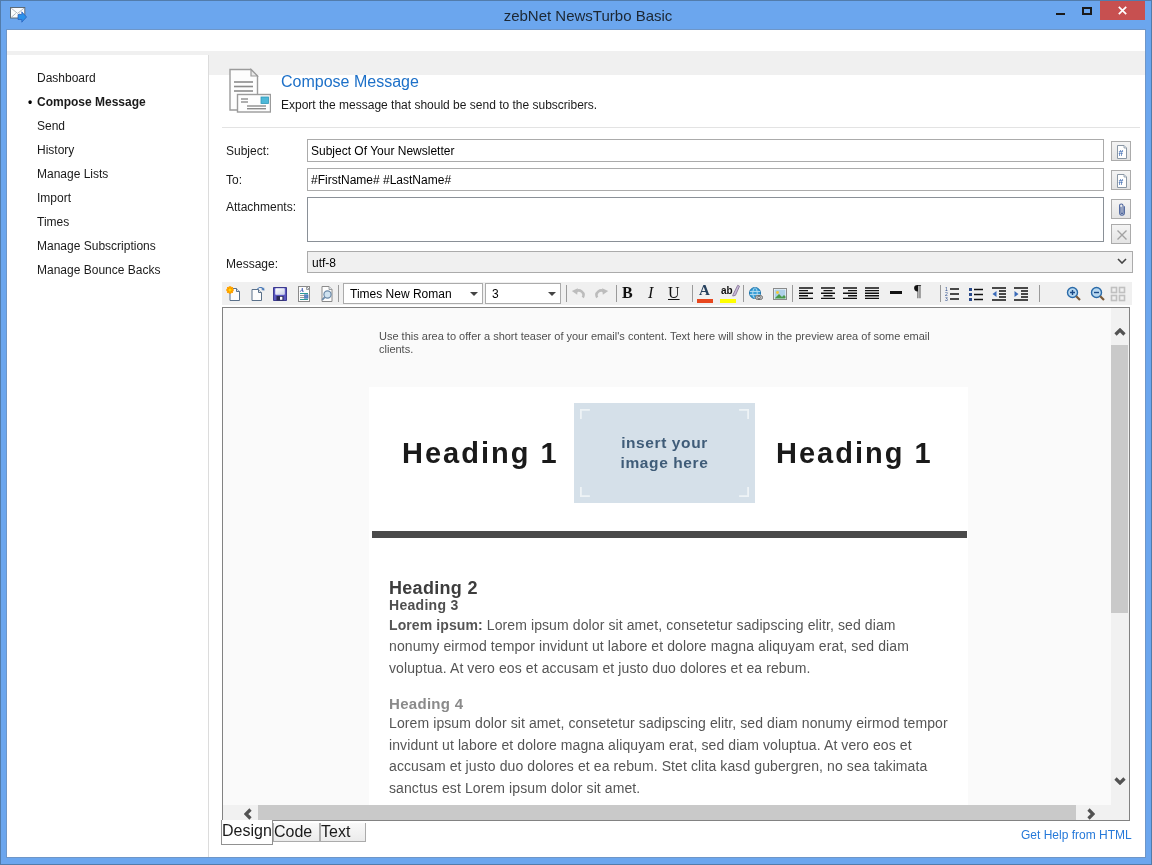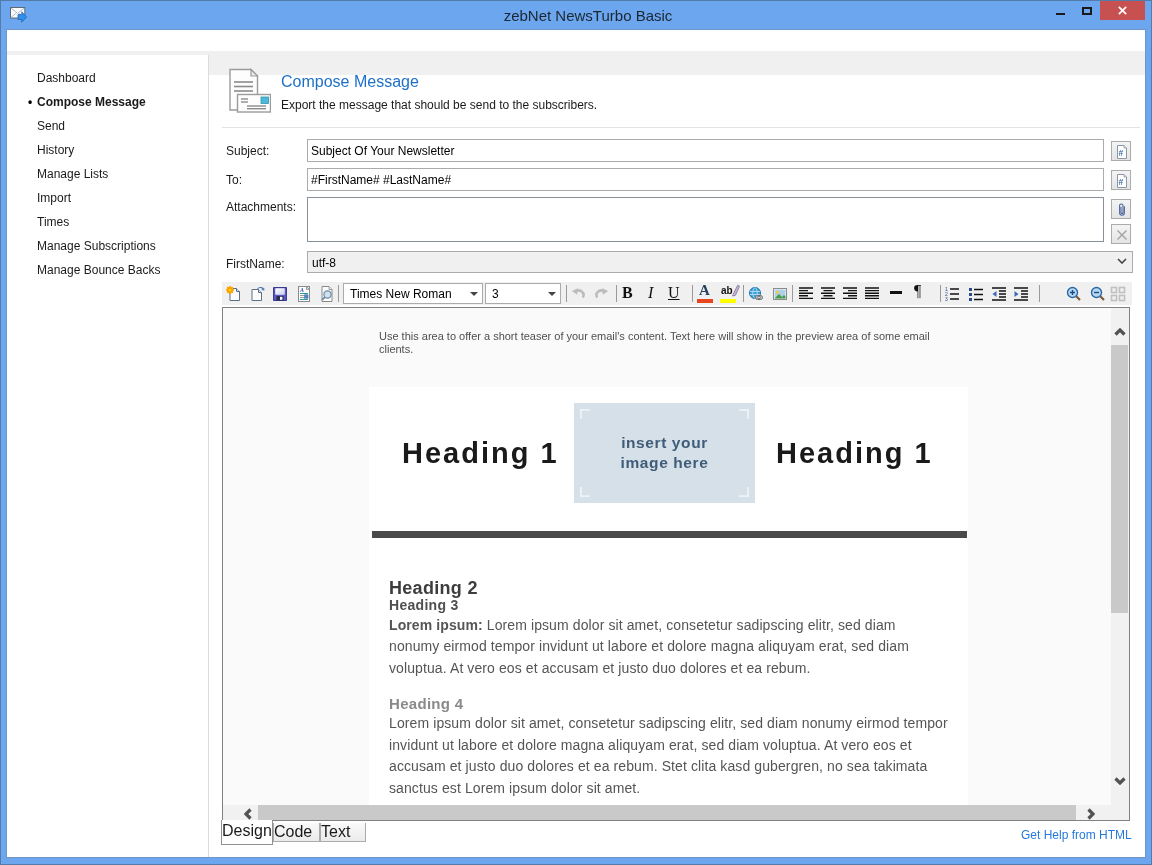--- a/index.html
+++ b/index.html
@@ -131,21 +131,21 @@
   <div class="abs" id="hdr-title">Compose Message</div>
   <div class="abs" id="hdr-sub">Export the message that should be send to the subscribers.</div>
   <div class="abs" id="hdr-sep"></div>
 
   <div class="flabel" style="top:114px">Subject:</div>
   <div class="tbox" style="top:109px;height:23px">Subject Of Your Newsletter</div>
   <div class="flabel" style="top:143px">To:</div>
   <div class="tbox" style="top:138px;height:23px">#FirstName# #LastName#</div>
   <div class="flabel" style="top:170px">Attachments:</div>
   <div class="tbox" style="top:167px;height:45px;border-color:#8a9097"></div>
-  <div class="flabel" style="top:227px">FirstName:</div>
+  <div class="flabel" style="top:227px">Message:</div>
   <div class="abs" id="encoding">utf-8</div>
   <svg class="abs" id="enc-arr" width="10" height="6" viewBox="0 0 10 6">
       <path d="M1 1 L5 5 L9 1" stroke="#444" stroke-width="1.6" fill="none"></path>
     </svg>
 
   <div class="sbtn" style="top:111px">
       <svg width="16" height="16" viewBox="0 0 16 16">
         <path d="M3.5 1.5 H10 L12.5 4 V14.5 H3.5 Z" fill="#fff" stroke="#8a97a5"></path>
         <path d="M10 1.5 L10 4 L12.5 4" fill="#dde6ee" stroke="#8a97a5" stroke-width="0.8"></path>
         <text x="4.6" y="12" font-size="8.5" font-weight="bold" fill="#3a68b0" font-family="Liberation Sans">#</text>

